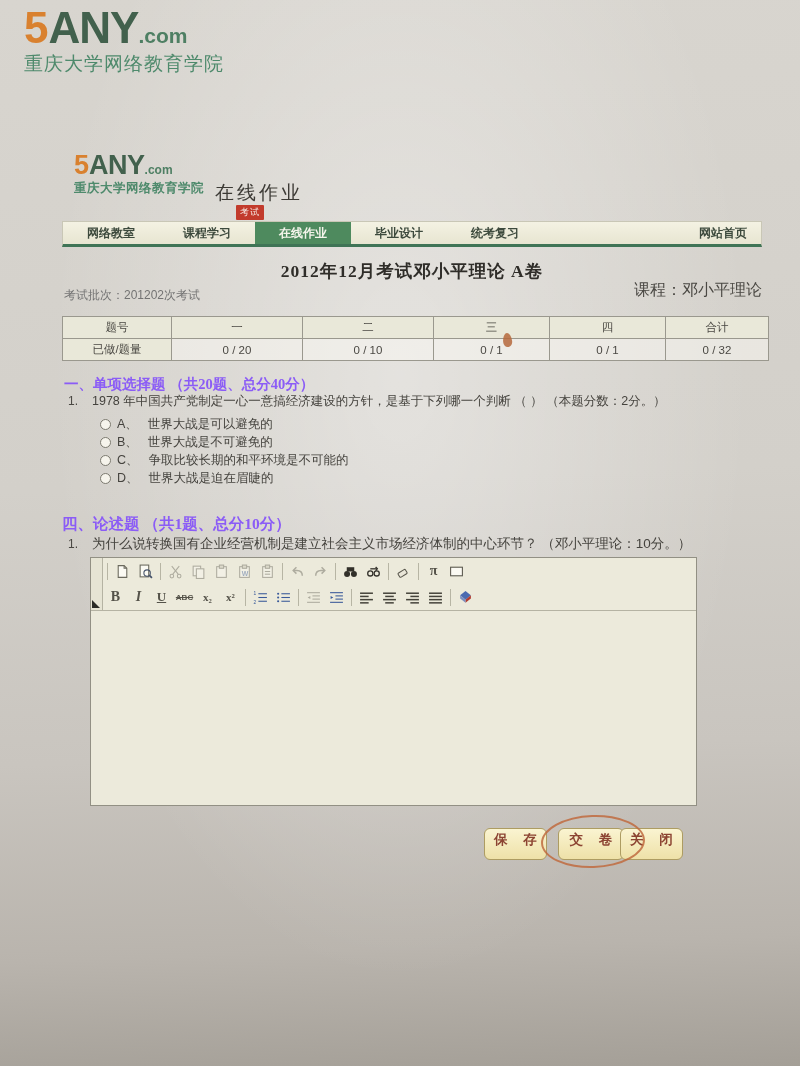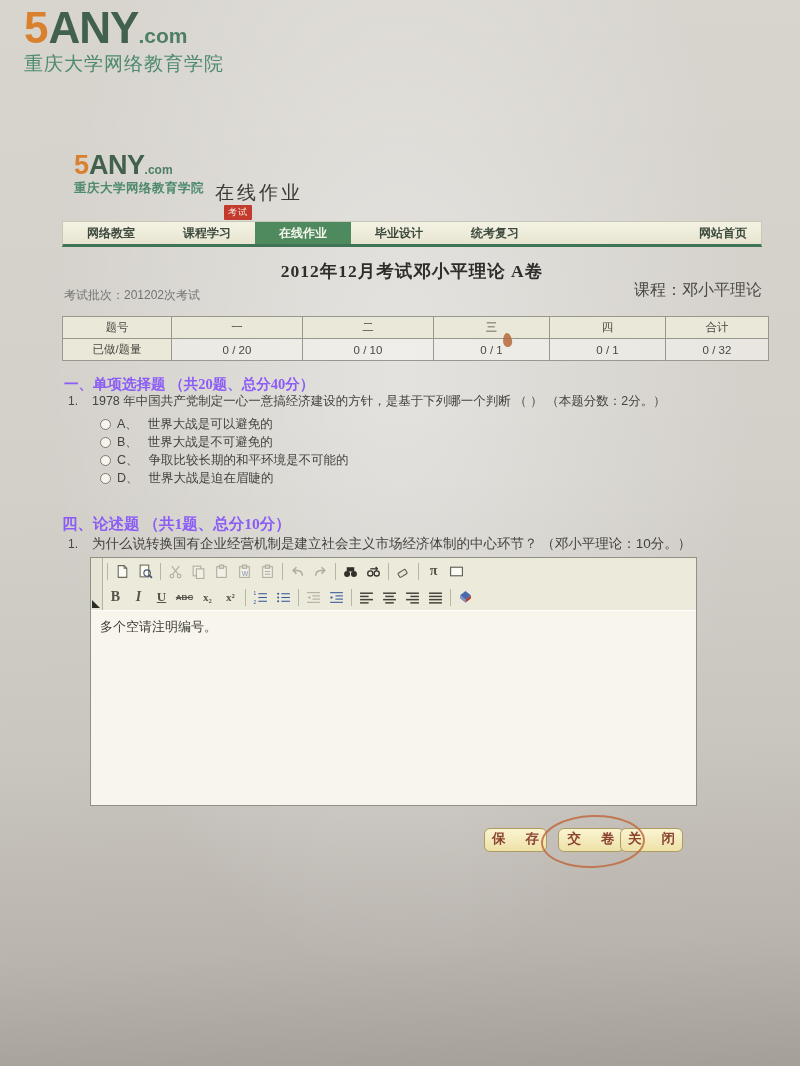--- a/index.html
+++ b/index.html
@@ -26,21 +26,21 @@
   .brand-small .bsub{font-size:12.5px;font-weight:bold;color:#4e8a6c;margin-top:3px;letter-spacing:0.5px;}
   .page-title{left:215px;top:180px;font-size:19px;color:#3c3a35;letter-spacing:3px;}
   
   .navbar{left:62px;top:221px;width:700px;height:26px;
     background:linear-gradient(#f4f2e3,#e7e5d1);
     border:1px solid #c9c7b6;border-bottom:3px solid #3f7456;
     box-sizing:border-box;display:flex;align-items:stretch;font-size:12px;font-weight:bold;color:#3d4a3d;}
   .nav-item{display:flex;align-items:center;padding:0 24px;cursor:default;}
   .nav-item.active{background:#4e8a5e;color:#f4f4ea;}
   .nav-home{margin-left:auto;display:flex;align-items:center;padding:11px 14px;}
-  .exam-badge{left:224px;top:205px;background:#c23b2c;color:#f6e9e3;font-size:9px;
+  .exam-badge{left:236px;top:205px;background:#c23b2c;color:#f6e9e3;font-size:9px;
     padding:1px 4px;border-radius:1px;letter-spacing:1px;}
   
   .exam-title{left:62px;top:259px;width:700px;text-align:center;font-family:"Liberation Serif",serif;
     font-weight:bold;font-size:17.5px;color:#2f2d29;letter-spacing:1px;}
   .exam-batch{left:64px;top:287px;font-size:12px;color:#737373;}
   .exam-course{left:462px;top:280px;width:300px;text-align:right;font-size:16px;color:#4a4843;}
   
   .score{left:62px;top:316px;border-collapse:collapse;font-size:11.5px;color:#4a4843;}
   .score td,.score th{border:1px solid #9a988e;height:19px;text-align:center;font-weight:normal;
     background:rgba(250,248,242,0.55);}
@@ -72,23 +72,23 @@
   .tbsep{width:1px;height:17px;background:#b7b5a4;margin:0 3px;flex:none;}
   .g-b{font-family:"Liberation Serif",serif;font-weight:bold;font-size:14px;}
   .g-i{font-family:"Liberation Serif",serif;font-style:italic;font-weight:bold;font-size:14px;}
   .g-u{font-family:"Liberation Serif",serif;font-weight:bold;font-size:13px;text-decoration:underline;}
   .g-abc{font-size:8px;font-weight:bold;text-decoration:line-through;letter-spacing:0;}
   .g-sub,.g-sup{font-size:11px;font-family:"Liberation Serif",serif;font-weight:bold;}
   .g-pi{font-size:14px;font-weight:bold;font-family:"Liberation Serif",serif;}
   .ed-content{position:absolute;left:0;top:52px;right:0;bottom:0;background:#f7f5ec;
     border-top:1px solid #fff;padding:7px 9px;font-size:13px;color:#3c3a35;box-sizing:border-box;}
   
-  .btn{height:24px;box-sizing:border-box;background:linear-gradient(#faf4d1,#eee1a8);
+  .btn{height:32px;box-sizing:border-box;background:linear-gradient(#faf4d1,#eee1a8);
     border:1px solid #ad9c62;border-radius:6px;color:#8c4432;font-weight:bold;font-size:13.5px;
-    letter-spacing:6px;text-indent:6px;text-align:center;line-height:22px;font-family:Liberation Mono, monospace;}
+    letter-spacing:6px;text-indent:6px;text-align:center;line-height:22px;font-family:Liberation Sans, sans-serif;}
   .btn-save{left:484px;top:828px;width:63px;}
   .btn-submit{left:558px;top:828px;width:66px;}
   .btn-close{left:620px;top:828px;width:63px;}
   .submit-ellipse{left:541px;top:815px;width:100px;height:49px;border:2px solid #bf6b3f;
     border-radius:50%;transform:rotate(-2deg);opacity:0.85;}
 </style>
 </head>
 <body>
 
 <div class="abs brand-big">
@@ -354,21 +354,18 @@
       <span class="tbsep"></span>
       <span class="tbi">
           <svg viewBox="0 0 14 14">
             <polygon points="7,1 12,5 7,9 2,5" fill="#4a6ab0"></polygon>
             <polygon points="7,9 12,5 12,8 7,12" fill="#b03a2e"></polygon>
             <polygon points="7,9 2,5 2,8 7,12" fill="#7a8ec0"></polygon>
           </svg>
         </span>
     </div>
   </div>
-  <div class="ed-content">
-    <span>多个空请注明编号。</span>
-  </div>
 </div>
 
 <div class="abs btn btn-save">保 存</div>
 <div class="abs btn btn-submit">交 卷</div>
 <div class="abs btn btn-close">关 闭</div>
 <div class="abs submit-ellipse"></div>
 
 </body></html>

